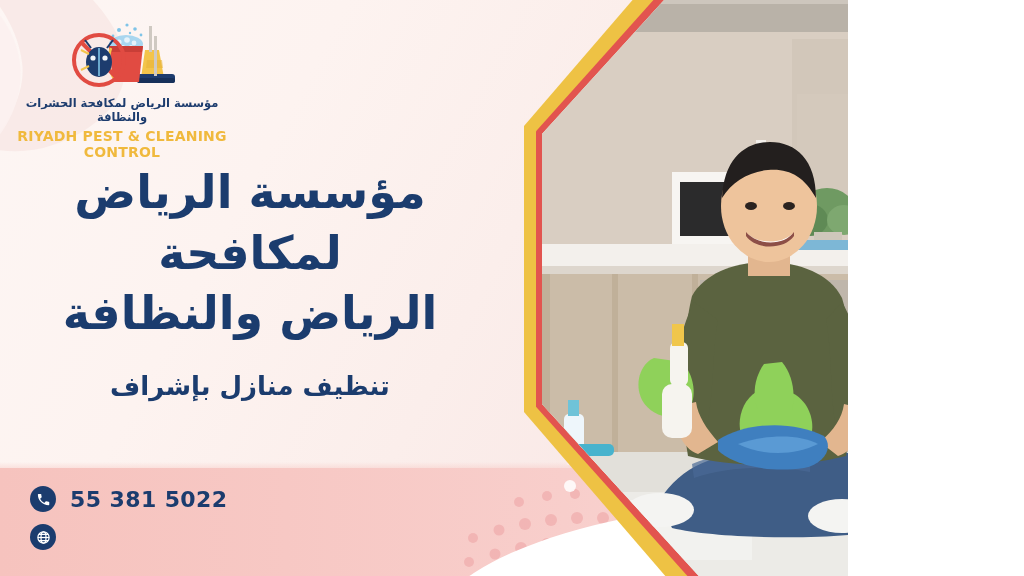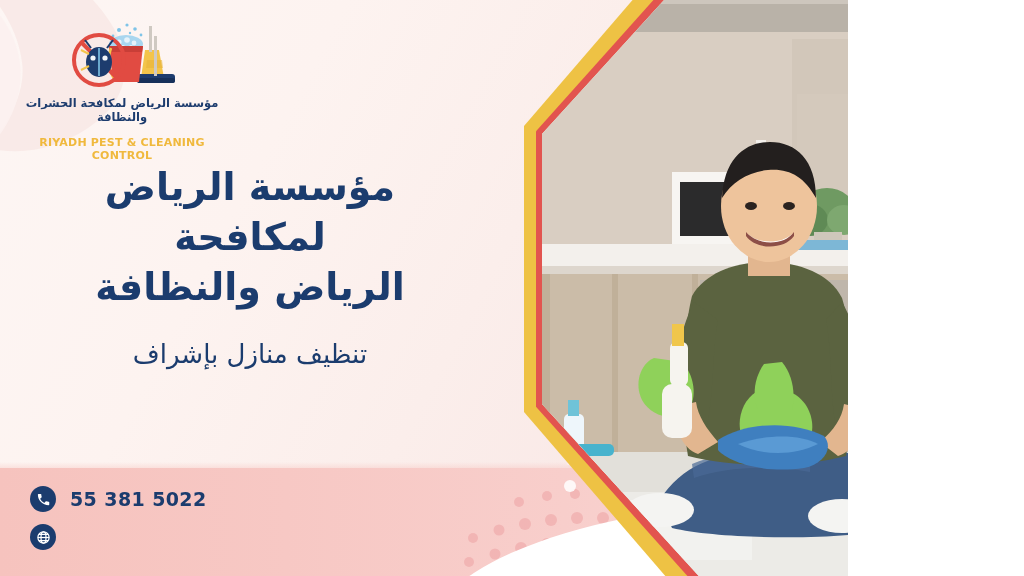--- a/index.html
+++ b/index.html
@@ -70,51 +70,51 @@
 
   
   .logo { position:absolute; left:14px; top:20px; width:216px; text-align:center; }
   .logo-mark { width:110px; height:74px; margin:0 auto; display:block; }
   .logo-ar {
     margin-top:2px;
     font-size:11.5px; font-weight:700; color:#1d3c6e;
     direction:rtl; letter-spacing:0; line-height:1.25;
   }
   .logo-en {
-    margin-top:11px;
-    font-size:11px; font-weight:700; color:#f0b93d;
+    margin-top:3px;
+    font-size:14px; font-weight:700; color:#f0b93d;
     letter-spacing:.2px;
   }
 
   
   .copy {
     position:absolute; left:24px; top:162px; width:452px;
     direction:rtl; text-align:center;
   }
   .headline {
-    font-size:38px; font-weight:800; color:#1b3c6e;
+    font-size:46px; font-weight:800; color:#1b3c6e;
     line-height:1.32; letter-spacing:0;
   }
   .subhead {
     margin-top:24px;
-    font-size:26px; font-weight:400; color:#1b3c6e;
+    font-size:26px; font-weight:700; color:#1b3c6e;
     line-height:1.4;
   }
 
   
   .contact { position:absolute; left:30px; top:480px; }
   .contact-row { display:flex; align-items:center; gap:14px; height:38px; }
   .c-icon {
     width:26px; height:26px; border-radius:50%;
     background:#1b3c6e; flex:0 0 26px;
     display:flex; align-items:center; justify-content:center;
   }
   .c-icon svg { width:15px; height:15px; display:block; }
   .c-text {
-    font-size:19px; font-weight:700; color:#1b3c6e;
+    font-size:22px; font-weight:700; color:#1b3c6e;
     letter-spacing:.4px;
   }
 </style>
 </head>
 <body>
 
 <div class="banner">
 
   <svg class="bg-leaf" viewBox="0 0 230 260">
     <path d="M10,0 C70,6 120,34 150,80 C176,120 168,160 128,186 C96,207 62,214 28,206 C50,178 66,150 62,120 C58,86 34,48 2,26 Z" fill="#f8e7e5" opacity="0.85"></path>

